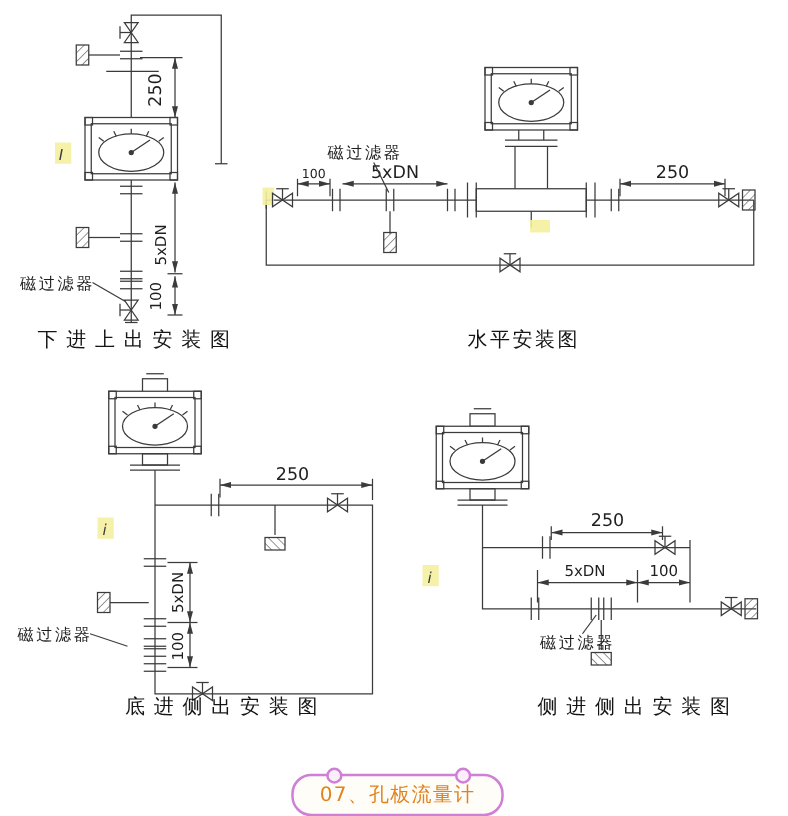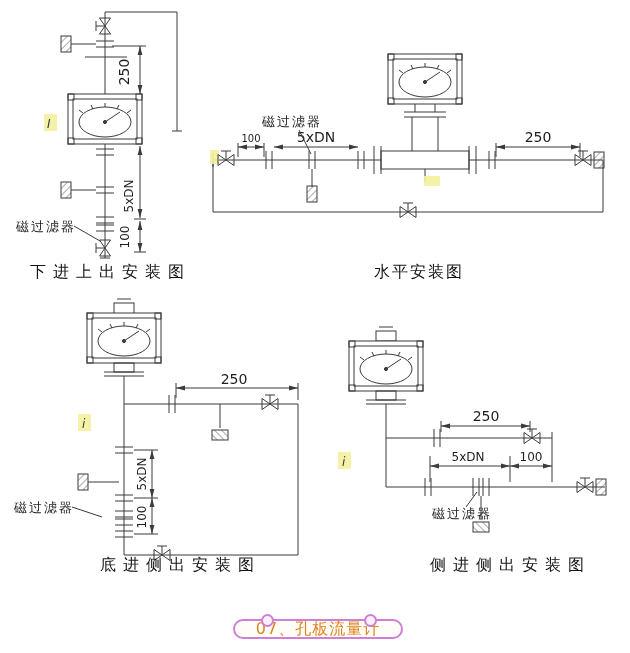--- a/index.html
+++ b/index.html
@@ -9,21 +9,21 @@
   svg text{fill:#1f1f1f;stroke:none;font-family:"DejaVu Sans",sans-serif;}
   .dim{font-size:12px;}
   .dim-lg{font-size:14px;}
   .dim-sm{font-size:10px;}
   .cap{font-size:16px;letter-spacing:7px;fill:#141414;}
   .cap-tight{letter-spacing:2px;}
   .lbl{font-size:13px;letter-spacing:2px;}
   .mark{font-size:12px;font-style:italic;fill:#3a3a3a;}
   .hl{fill:#f5ef9e;stroke:none;opacity:.9;}
   
-  .capsule{position:absolute;left:233px;top:619px;width:170px;height:20px;box-sizing:border-box;
+  .capsule{position:absolute;left:233px;top:619px;width:170px;height:34px;box-sizing:border-box;
            border:2px solid #cf7fd6;border-radius:16px;background:#fffdf8;
            display:flex;align-items:center;justify-content:center;}
   .capsule-text{color:#e0831f;font-size:16px;letter-spacing:1px;white-space:nowrap;}
   .dot{position:absolute;width:9px;height:9px;border:2px solid #cf7fd6;border-radius:50%;
        background:#fbeffc;top:-7px;}
   .dotl{left:26px;}
   .dotr{right:24px;}
 </style>
 </head>
 <body>

